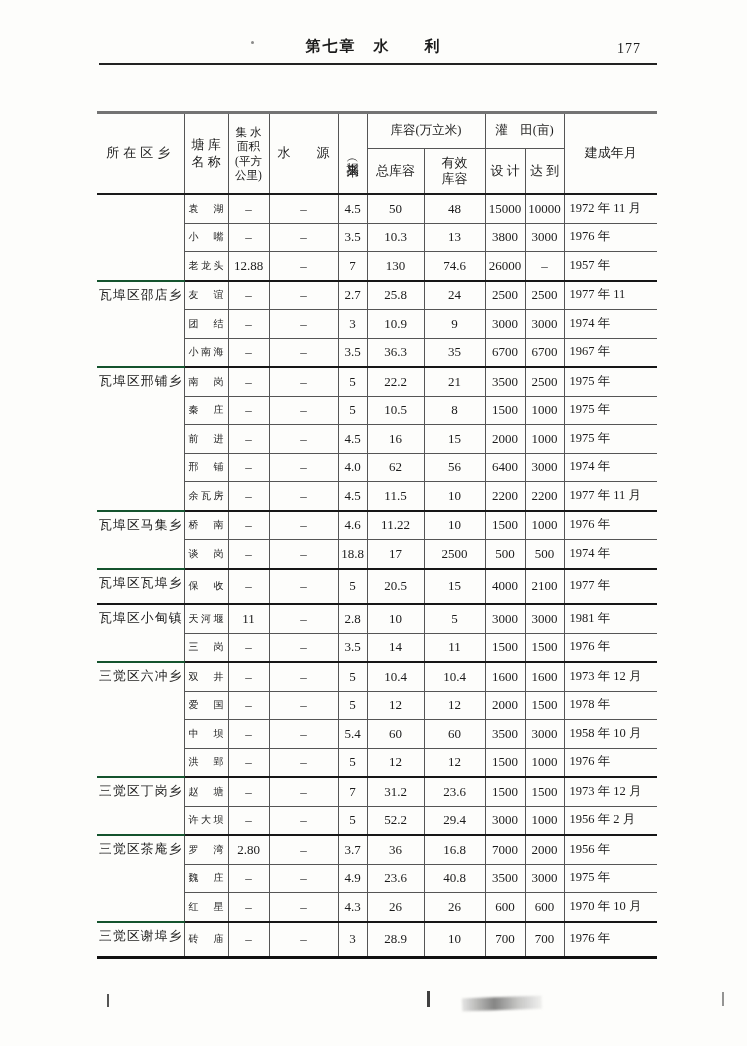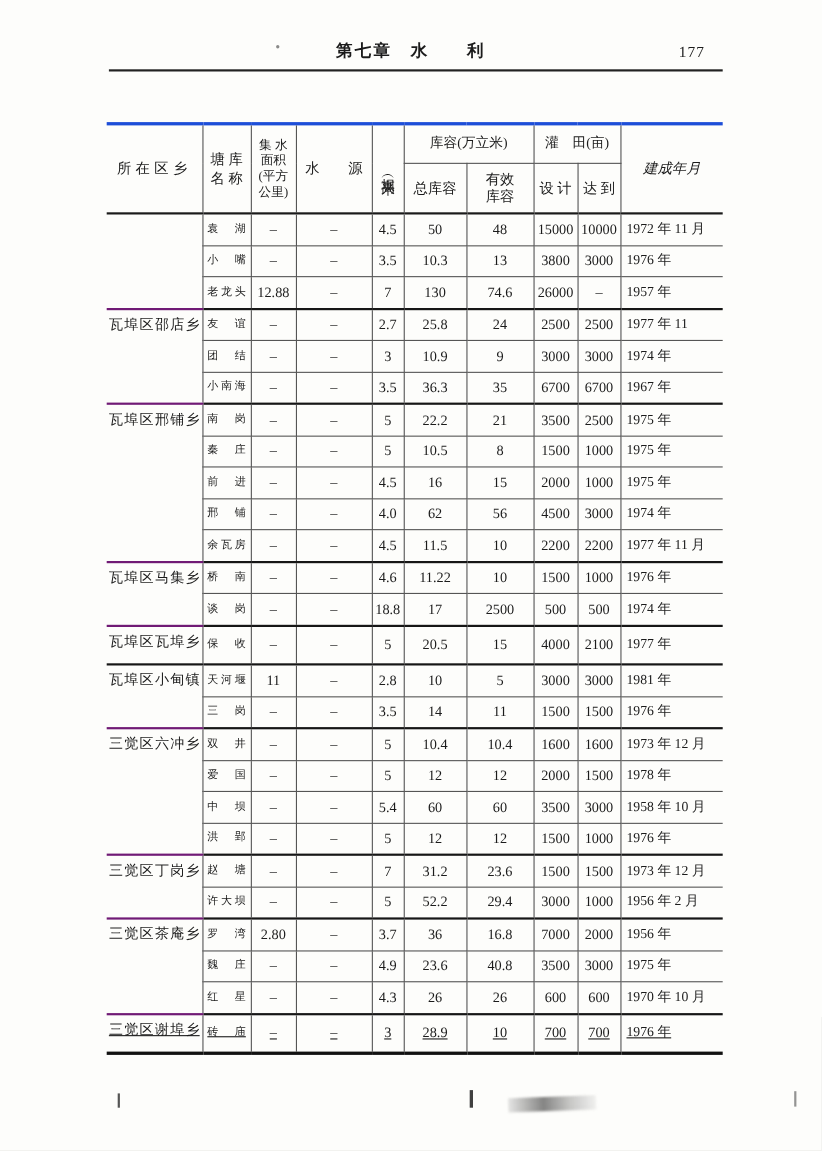--- a/index.html
+++ b/index.html
@@ -20,44 +20,44 @@
   }
   table.tbl{
     position:absolute;top:111px;left:97px;width:560px;
     border-collapse:collapse;table-layout:fixed;font-size:13px;
   }
   .tbl th,.tbl td{
     border:1px solid #555;padding:0;text-align:center;vertical-align:middle;
     font-weight:normal;overflow:hidden;line-height:1.25;
   }
   
-  .tbl thead tr.h1 th{border-top:3px solid #1d4ed8;}
+  .tbl thead tr.h1 th{border-top:3px solid #737373;}
   .noleft{border-left:none !important;}
-  .noright{border-right:none !important;font-style:italic;}
+  .noright{border-right:none !important;}
   .hb{border-bottom:2px solid #1a1a1a !important;}
   .tbl thead th{height:34px;}
   .tbl thead tr.h2 th{height:44px;}
   .pre{white-space:pre-line;}
   .small{font-size:11.5px;line-height:1.15;}
   .vert{
     writing-mode:vertical-rl;text-orientation:mixed;display:inline-block;
     font-size:12.5px;line-height:1;letter-spacing:1px;max-height:72px;
   }
   .tbl tbody td{height:27.5px;font-size:13px;}
   .tbl tbody td.region{
     text-align:justify;text-align-last:justify;border-left:none;
-    border-bottom:2px solid #701a75;vertical-align:top;
+    border-bottom:2px solid #14532d;vertical-align:top;
     padding:6px 2px 0 2px;font-size:12.8px;
   }
   .tbl tbody td.name{
     text-align:justify;text-align-last:justify;padding:0 4px;font-size:10px;
   }
   .tbl tbody td.built{text-align:left;padding-left:5px;border-right:none;font-size:12.5px;}
   .tbl tbody tr.grp-end td{border-bottom:2px solid #161616;}
-  .tbl tbody tr:last-child td{border-bottom:3px solid #111;text-decoration:underline;}
+  .tbl tbody tr:last-child td{border-bottom:3px solid #111;}
   .th-region{letter-spacing:4px;}
   .th-grp{font-size:12.5px;}
   
   .artifact{position:absolute;background:#2b2b2b;}
   .a-dot{left:251px;top:41px;width:3px;height:3px;border-radius:50%;opacity:.55;}
   .a-m1{left:107px;top:994px;width:2px;height:13px;opacity:.8;}
   .a-m2{left:427px;top:991px;width:3px;height:16px;opacity:.9;}
   .a-smudge{
     left:462px;top:997px;width:80px;height:13px;
     background:linear-gradient(90deg,rgba(60,60,60,.12),rgba(35,35,35,.55) 40%,rgba(70,70,70,.3) 70%,rgba(100,100,100,.08));
@@ -213,21 +213,21 @@
           <td class="reach">1000</td>
           <td class="built">1975 年</td>
         </tr>
         <tr>
           <td class="name">邢 铺</td>
           <td class="catch">–</td>
           <td class="source">–</td>
           <td class="dam">4.0</td>
           <td class="total">62</td>
           <td class="eff">56</td>
-          <td class="design">4500</td>
+          <td class="design">6400</td>
           <td class="reach">3000</td>
           <td class="built">1974 年</td>
         </tr>
         <tr class="grp-end">
           <td class="name">余瓦房</td>
           <td class="catch">–</td>
           <td class="source">–</td>
           <td class="dam">4.5</td>
           <td class="total">11.5</td>
           <td class="eff">10</td>

